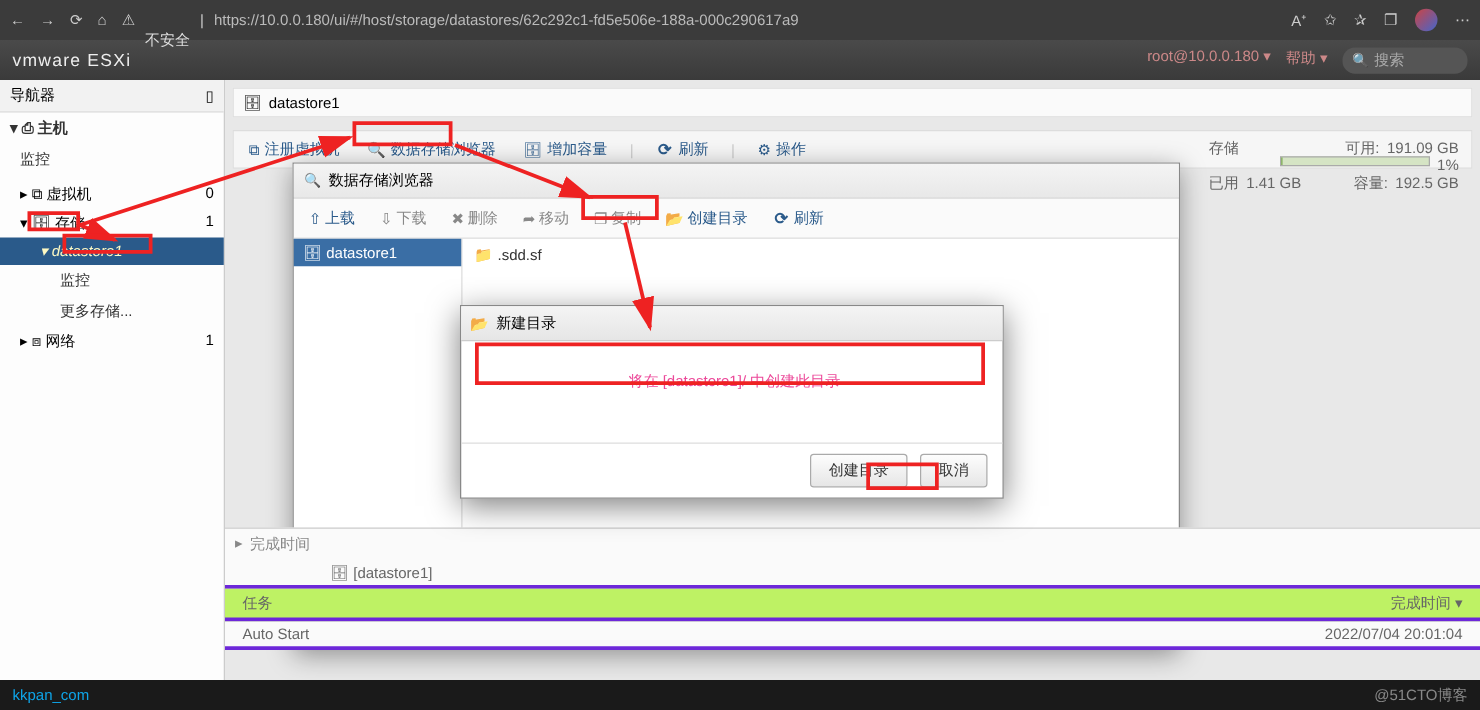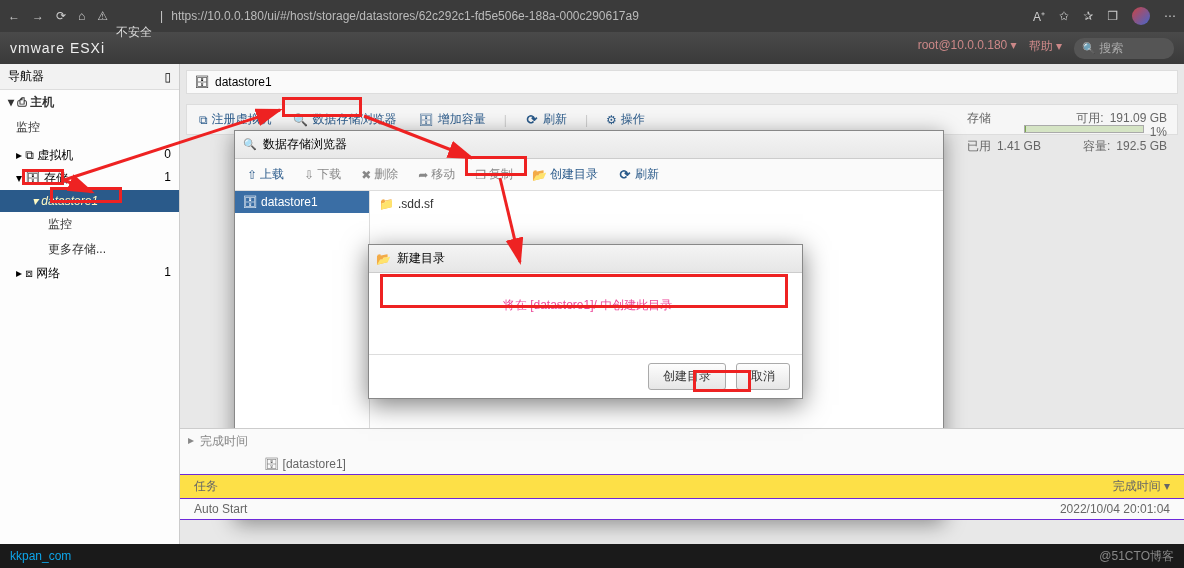--- a/index.html
+++ b/index.html
@@ -62,21 +62,21 @@
 .nd-body { padding:16px 18px; }
 .nd-row { display:flex; align-items:center; gap:12px; margin-bottom:14px; padding:6px; }
 .nd-row label{ width:100px; color:#333;}
 .nd-row input{ flex:1; border:1px solid #888; padding:3px 6px; }
 .nd-note { color:#ec4899; margin:8px 0 24px 4px;text-align:center;}
 .nd-footer { border-top:1px solid #ddd; padding:8px 12px; display:flex; justify-content:flex-end; gap:10px;}
 
 
 .tasks { position:absolute; left:180px; right:0; bottom:48px; background:#fafafa; border-top:1px solid #ccc; }
 .tasks-header{ padding:4px 8px; color:#888; display:flex; gap:6px;}
-.tasks-row{ display:flex; padding:3px 8px; color:#666; border-bottom:1px solid #6d28d9; font-size:11px;}
+.tasks-row{ display:flex; padding:3px 8px; color:#666; border-bottom:3px solid #6d28d9; font-size:11px;}
 .tasks-row > div{ padding:0 6px;}
 .tasks-row .c1{ width:70px;} .tasks-row .c2{ flex:1;} .tasks-row .c3{ width:160px; text-align:right;}
 
 
 .bottom { position:absolute; bottom:0; left:0; right:0; height:24px; background:#1a1a1a; color:#888; display:flex; justify-content:space-between; align-items:center; padding:0 10px; font-size:11px;}
 .bottom .left{ color:#0ea5e9;}
 
 
 .redbox { position:absolute; border:3px solid #e22; pointer-events:none; z-index:50;}
 
@@ -262,29 +262,29 @@
   </div>
 </div>
 
 <div class="tasks">
   <div class="tasks-header">▸ <span>完成时间</span></div>
   <div class="tasks-row">
     <div class="c1"></div>
     <div class="c2">🗄 <span>[datastore1]</span></div>
     <div class="c3"></div>
   </div>
-  <div class="tasks-row" style="background:#fde047">
+  <div class="tasks-row" style="background:#bef264">
     <div class="c1">任务</div>
     <div class="c2"></div>
     <div class="c3">完成时间 ▾</div>
   </div>
   <div class="tasks-row">
     <div class="c1">Auto Start</div>
     <div class="c2"></div>
-    <div class="c3">2022/10/04 20:01:04</div>
+    <div class="c3">2022/07/04 20:01:04</div>
   </div>
 </div>
 
 <div class="bottom">
   <span class="left">kkpan_com</span>
   <span>@51CTO博客</span>
 </div>
 
 <div class="redbox" style="left:22px; top:169px; width:42px; height:16px;"></div>
 <div class="redbox" style="left:50px; top:187px; width:72px; height:16px;"></div>

